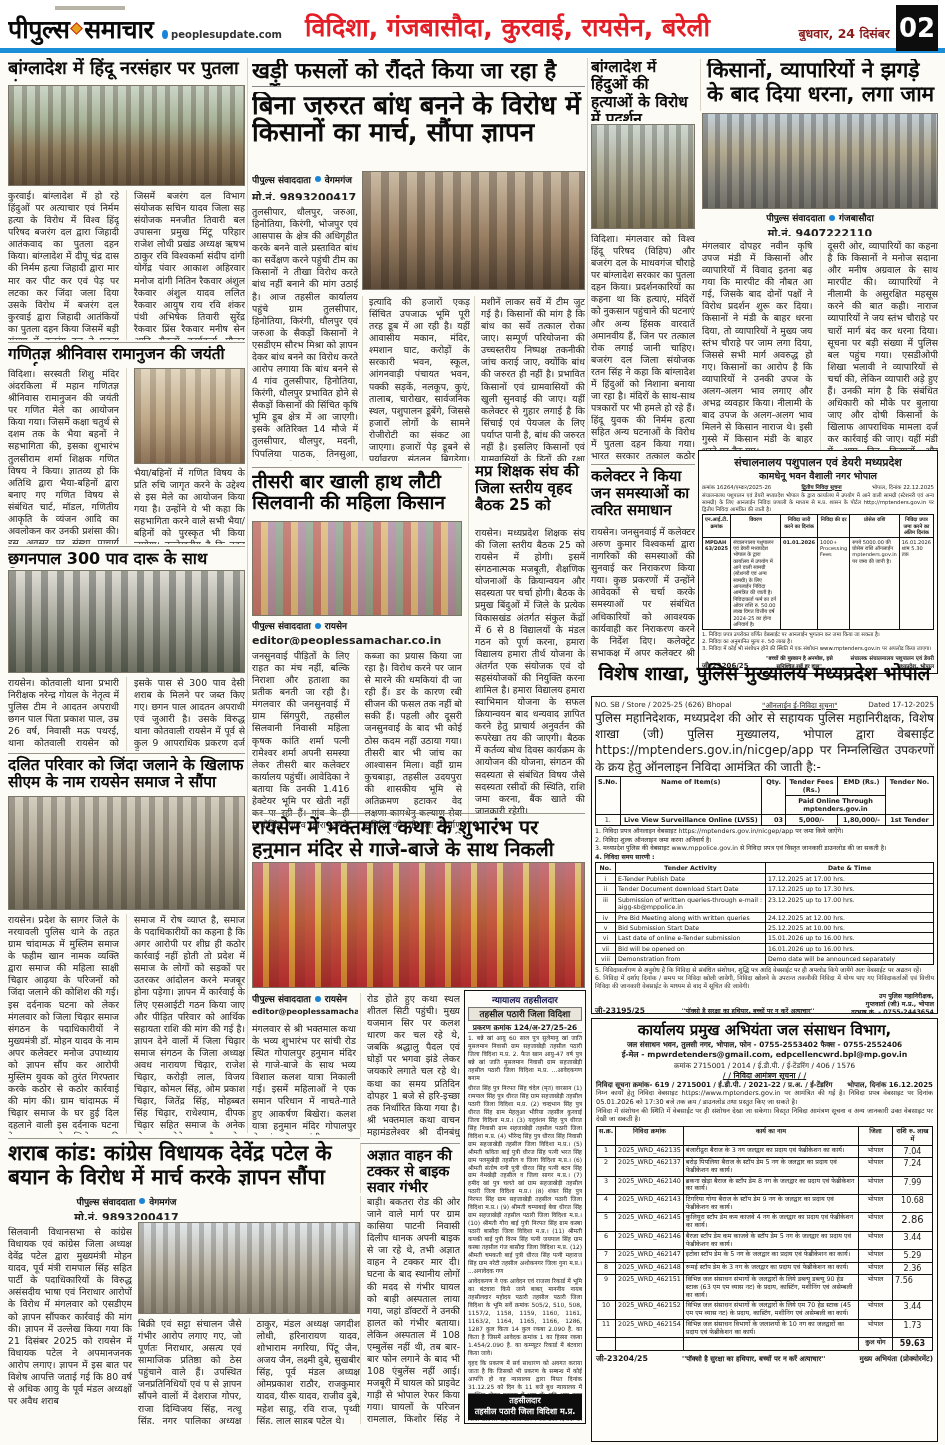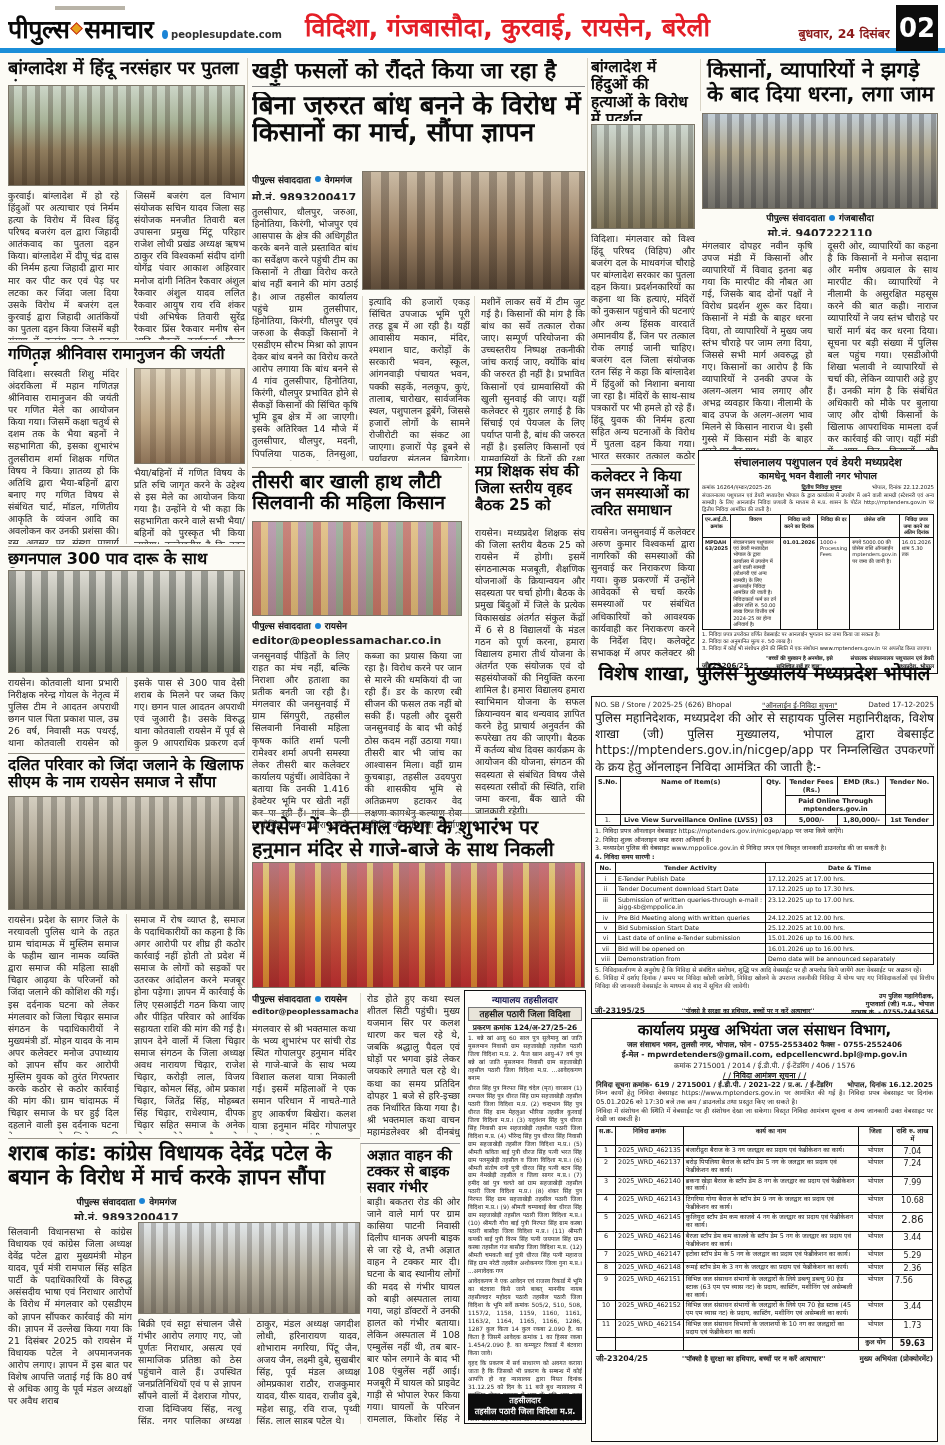--- a/index.html
+++ b/index.html
@@ -257,21 +257,21 @@
       <th style="width:52px">Tender Fees (Rs.)</th>
       <th style="width:48px">EMD (Rs.)</th>
       <th rowspan="2" style="width:48px">Tender No.</th>
     </tr>
     <tr>
           <th colspan="2">Paid Online Through mptenders.gov.in</th>
         </tr>
     <tr>
       <td style="text-align:center">1.</td>
       <td class="b" style="text-align:center">Live View Surveillance Online (LVSS)</td>
-      <td class="b" style="text-align:left">03</td>
+      <td class="b" style="text-align:right">03</td>
       <td class="b" style="text-align:center">5,000/-</td>
       <td class="b" style="text-align:center">1,80,000/-</td>
       <td class="b" style="text-align:center">1st Tender</td>
     </tr>
   </tbody>
     </table>
   <p class="notexs" style="font-size:6.3px;margin-top:1px">1.  निविदा प्रपत्र ऑनलाइन वेबसाइट https://mptenders.gov.in/nicgep/app पर जमा किये जाऐंगे।</p>
   <p class="notexs" style="font-size:6.3px">2.  निविदा शुल्क ऑनलाइन जमा करना अनिवार्य है।</p>
   <p class="notexs" style="font-size:6.3px">3.  मध्यप्रदेश पुलिस की वेबसाइट www.mppolice.gov.in से निविदा प्रपत्र एवं विस्तृत जानकारी डाउनलोड की जा सकती है।</p>
   <p class="notexs b" style="font-size:6.3px">4.  निविदा समय सारणी :</p>

